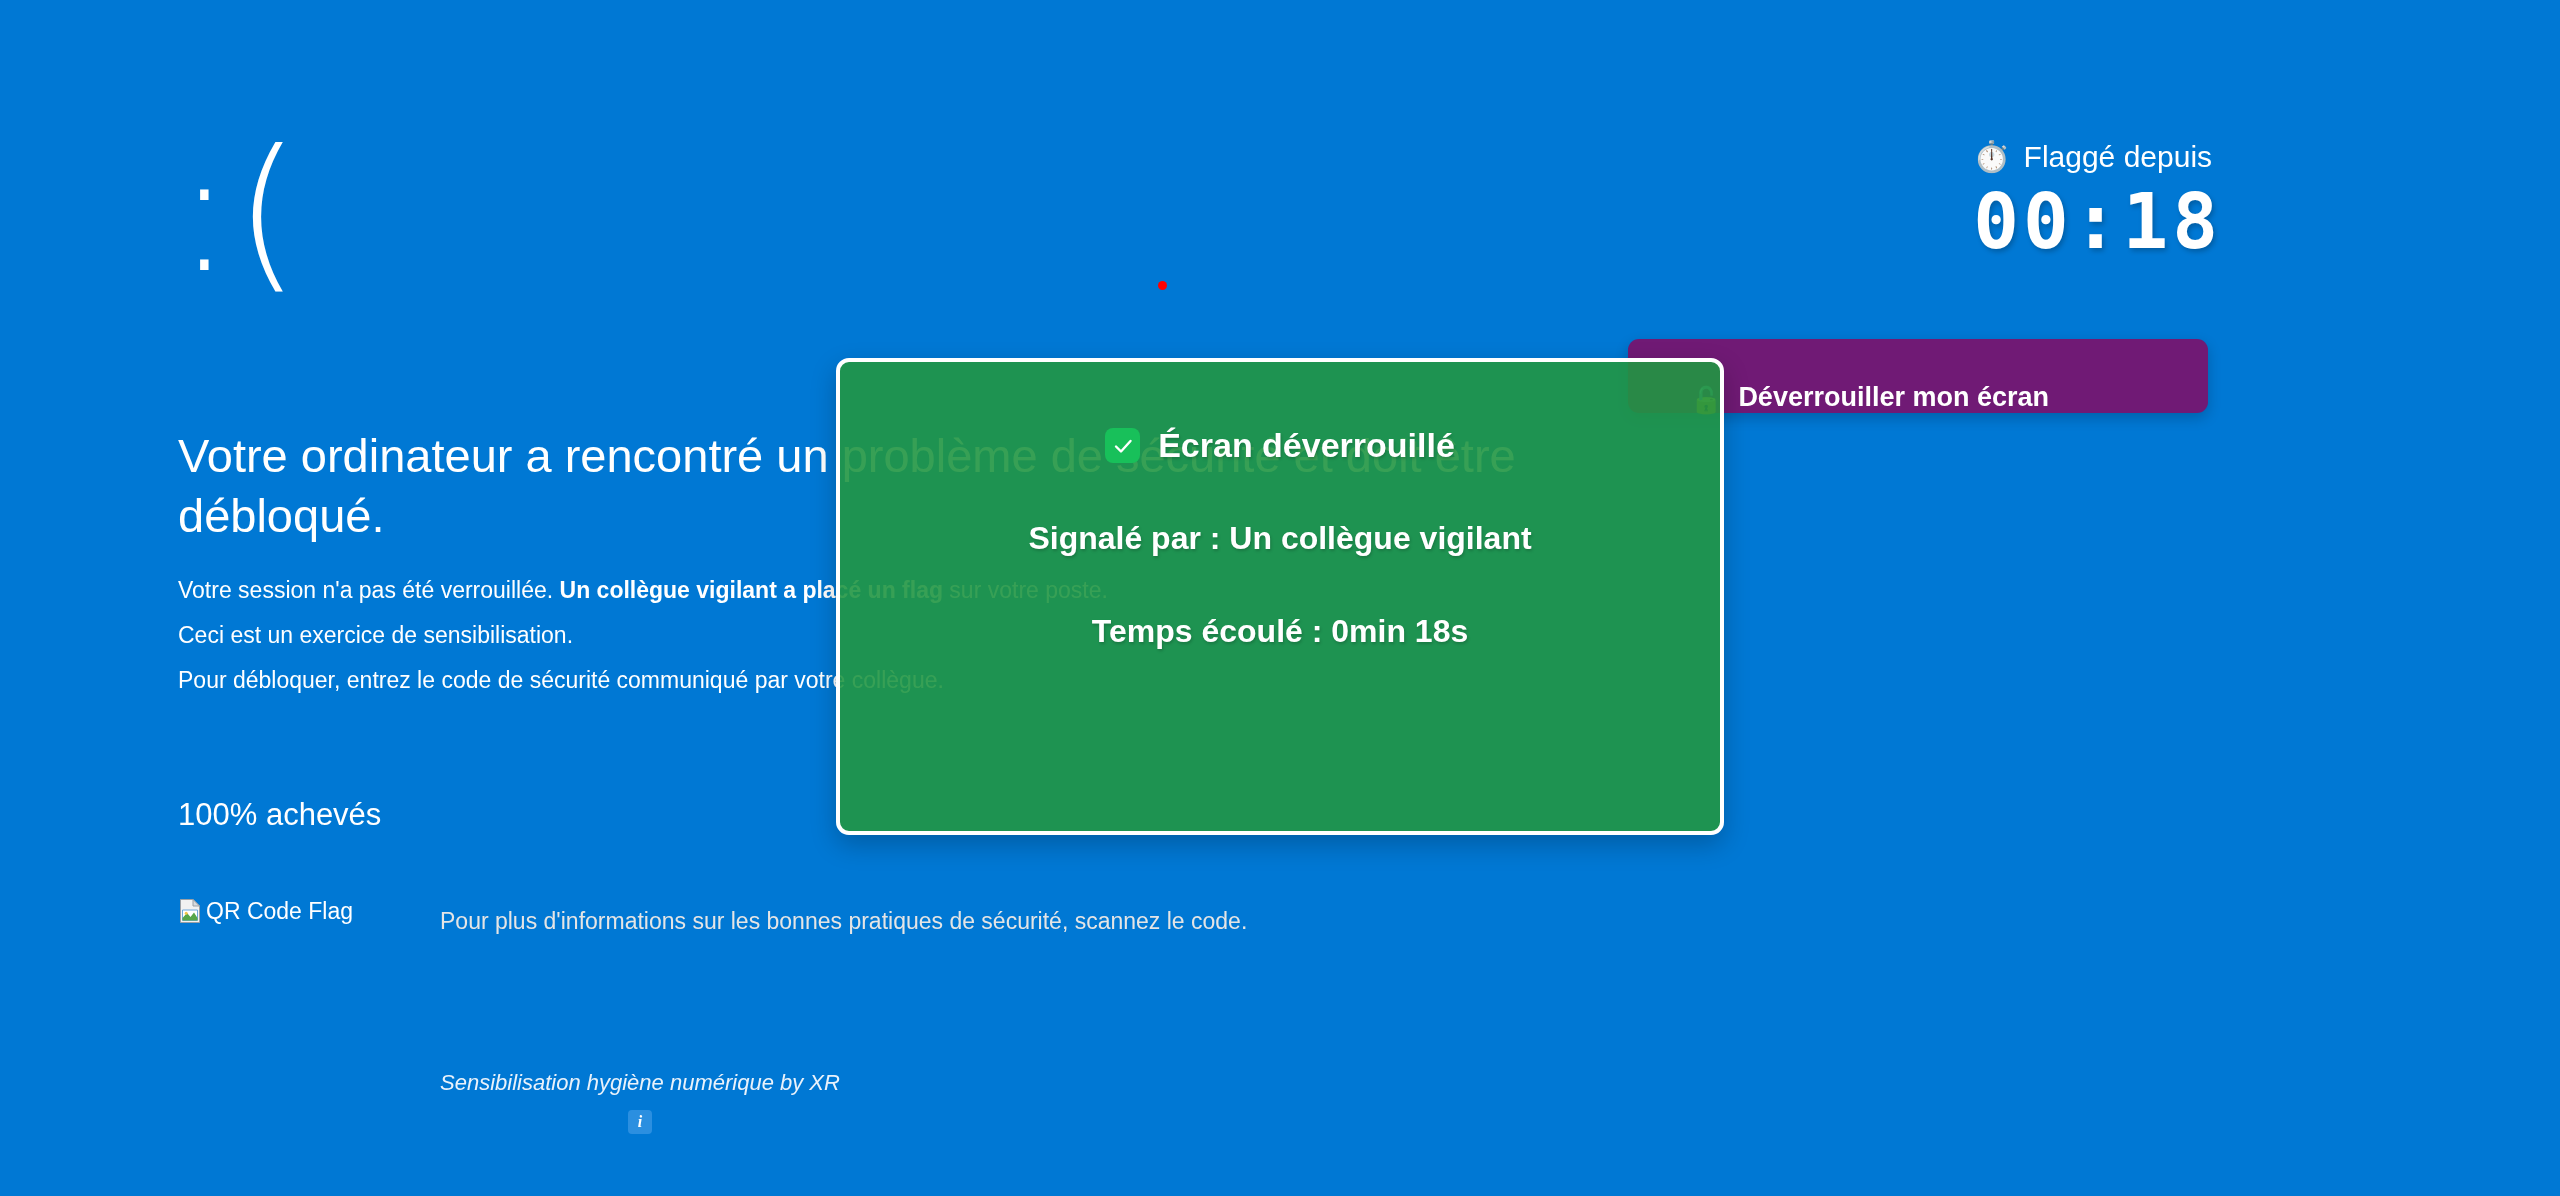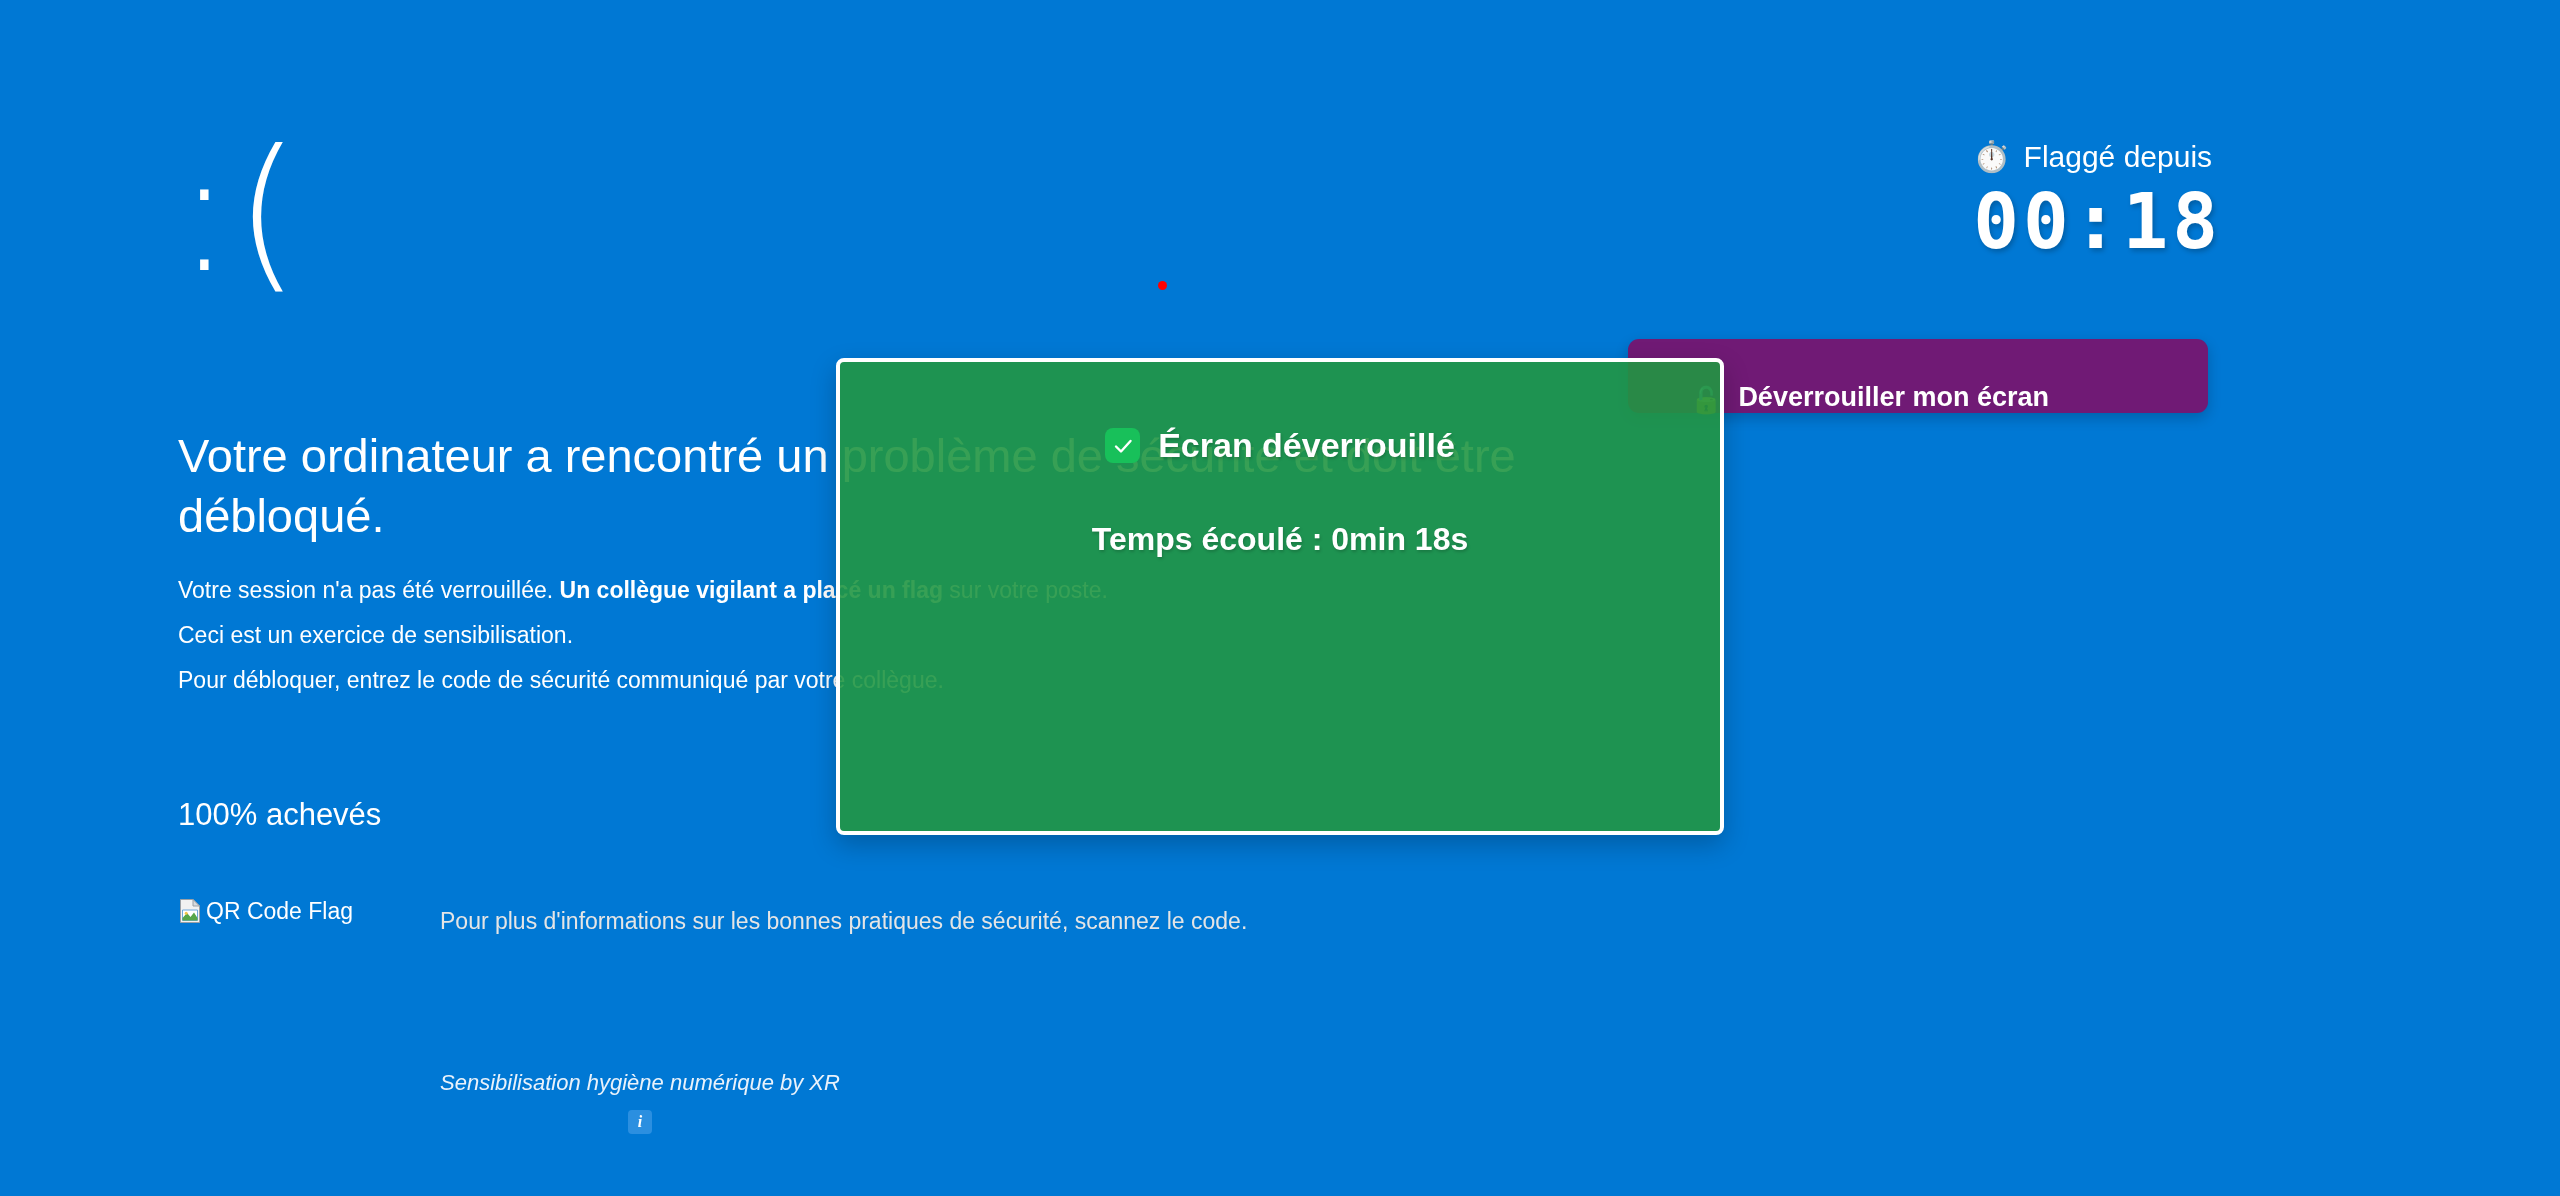--- a/index.html
+++ b/index.html
@@ -188,21 +188,21 @@
 
   
   .result-modal {
     position: absolute;
     left: 836px;
     top: 358px;
     width: 888px;
     height: 477px;
     background: rgba(33,150,67,0.90);
     border: 4px solid #ffffff;
-    border-radius: 8px;
+    border-radius: 13px;
     box-shadow: 0 10px 26px rgba(0,0,0,.22);
     display: flex;
     flex-direction: column;
     align-items: center;
     justify-content: flex-start;
     padding-top: 64px;
     color: #ffffff;
   }
   .modal-title {
     display: flex;
@@ -301,16 +301,17 @@
 
   <div class="result-modal">
     <div class="modal-title">
       <span class="check-icon">
         <svg width="24" height="24" viewBox="0 0 24 24" fill="none" xmlns="http://www.w3.org/2000/svg">
           <path d="M5 12.5 L10 17.5 L19.5 7" stroke="#ffffff" stroke-width="2.4" stroke-linecap="round" stroke-linejoin="round"></path>
         </svg>
       </span>
       <span>Écran déverrouillé</span>
     </div>
+    <div class="modal-row reporter">Signalé par : Un collègue vigilant</div>
     <div class="modal-row elapsed">Temps écoulé : 0min 18s</div>
   </div>
 
 </div>
 
 </body></html>

